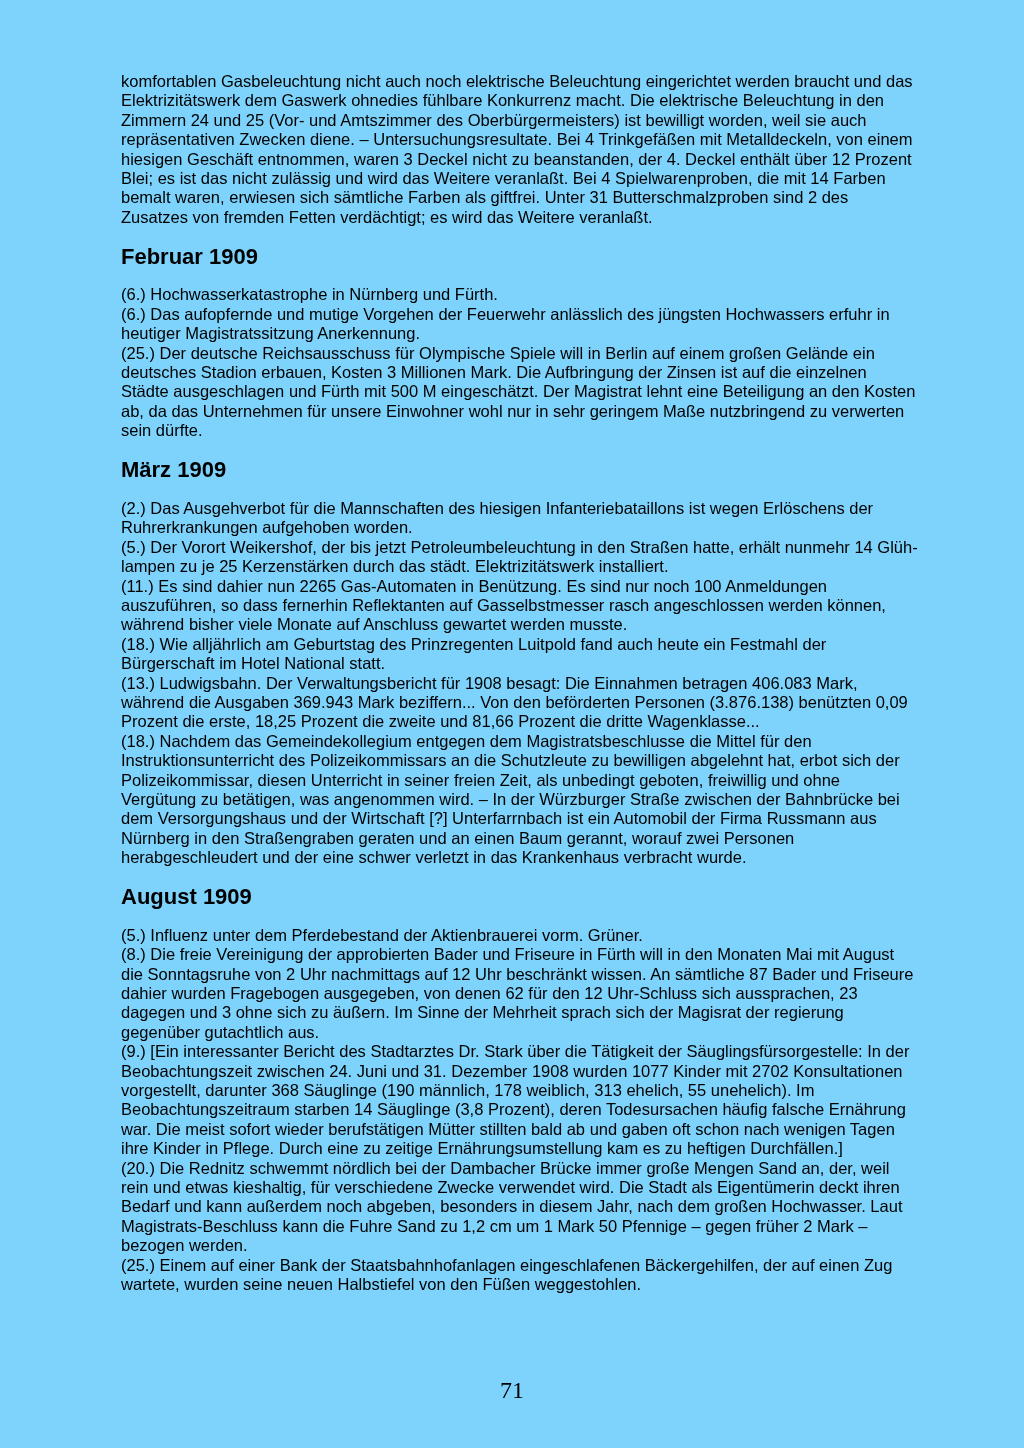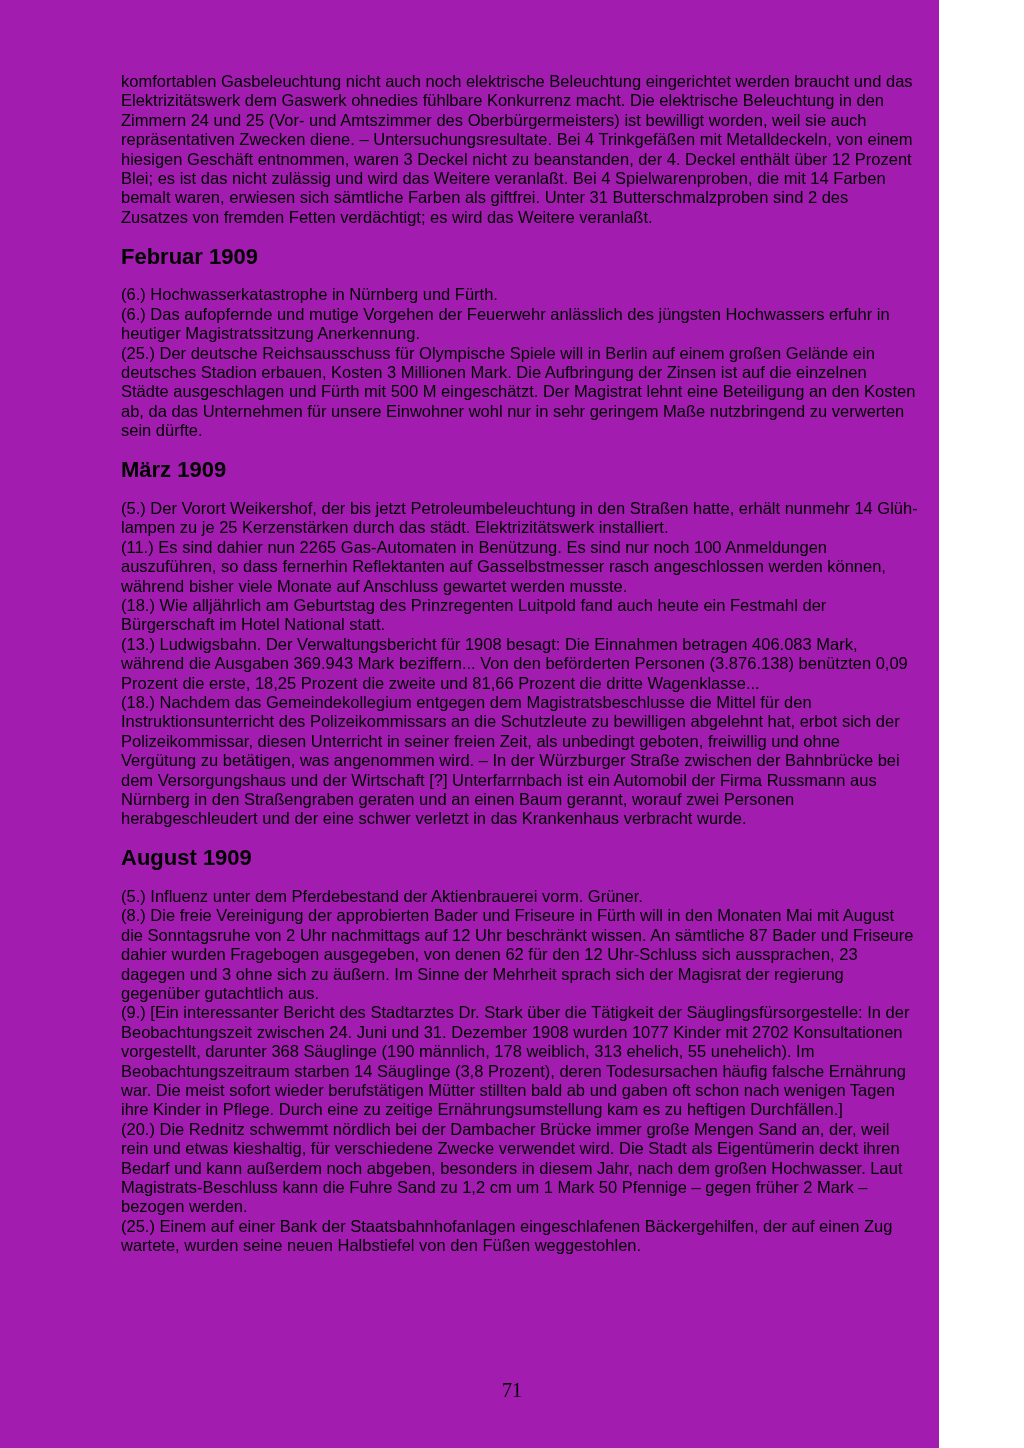--- a/index.html
+++ b/index.html
@@ -2,23 +2,23 @@
 <html><head>
 <meta charset="utf-8">
 <style>
   html, body {
     margin: 0;
     padding: 0;
     background: #ffffff;
   }
   .page {
     position: relative;
-    width: 939px;
+    width: 1024px;
     height: 1448px;
-    background: #a21caf;
+    background: #7dd3fc;
     overflow: hidden;
   }
   .content {
     position: absolute;
     left: 121px;
     top: 72px;
     width: 797px;
     font-family: "Liberation Sans", "DejaVu Sans", sans-serif;
     font-size: 16.5px;
     line-height: 19.4px;
@@ -40,21 +40,21 @@
     margin: 0;
     padding: 0;
   }
   .page-number {
     position: absolute;
     top: 1379px;
     left: 0;
     width: 1024px;
     text-align: center;
     font-family: "Liberation Serif", "DejaVu Serif", serif;
-    font-size: 20px;
+    font-size: 24px;
     line-height: 22px;
     color: #000000;
   }
 </style>
 </head>
 <body>
 
 <div class="page">
   <div class="content">
 
@@ -62,20 +62,21 @@
 
     <section>
       <h2 class="heading">Februar 1909</h2>
       <p class="body-text">(6.) Hochwasserkatastrophe in Nürnberg und Fürth.</p>
       <p class="body-text">(6.) Das aufopfernde und mutige Vorgehen der Feuerwehr anlässlich des jüngsten Hochwassers erfuhr in heutiger Magistratssitzung Anerkennung.</p>
       <p class="body-text">(25.) Der deutsche Reichsausschuss für Olympische Spiele will in Berlin auf einem großen Gelände ein deutsches Stadion erbauen, Kosten 3 Millionen Mark. Die Aufbringung der Zinsen ist auf die einzelnen Städte ausgeschlagen und Fürth mit 500 M eingeschätzt. Der Magistrat lehnt eine Beteiligung an den Kosten ab, da das Unternehmen für unsere Einwohner wohl nur in sehr geringem Maße nutzbringend zu verwerten sein dürfte.</p>
     </section>
 
     <section>
       <h2 class="heading">März 1909</h2>
+      <p class="body-text">(2.) Das Ausgehverbot für die Mannschaften des hiesigen Infanteriebataillons ist wegen Erlöschens der Ruhrerkrankungen aufgehoben worden.</p>
       <p class="body-text">(5.) Der Vorort Weikershof, der bis jetzt Petroleumbeleuchtung in den Straßen hatte, erhält nunmehr 14 Glüh-lampen zu je 25 Kerzenstärken durch das städt. Elektrizitätswerk installiert.</p>
       <p class="body-text">(11.) Es sind dahier nun 2265 Gas-Automaten in Benützung. Es sind nur noch 100 Anmeldungen auszuführen, so dass fernerhin Reflektanten auf Gasselbstmesser rasch angeschlossen werden können, während bisher viele Monate auf Anschluss gewartet werden musste.</p>
       <p class="body-text">(18.) Wie alljährlich am Geburtstag des Prinzregenten Luitpold fand auch heute ein Festmahl der Bürgerschaft im Hotel National statt.</p>
       <p class="body-text">(13.) Ludwigsbahn. Der Verwaltungsbericht für 1908 besagt: Die Einnahmen betragen 406.083 Mark, während die Ausgaben 369.943 Mark beziffern... Von den beförderten Personen (3.876.138) benützten 0,09 Prozent die erste, 18,25 Prozent die zweite und 81,66 Prozent die dritte Wagenklasse...</p>
       <p class="body-text">(18.) Nachdem das Gemeindekollegium entgegen dem Magistratsbeschlusse die Mittel für den Instruktionsunterricht des Polizeikommissars an die Schutzleute zu bewilligen abgelehnt hat, erbot sich der Polizeikommissar, diesen Unterricht in seiner freien Zeit, als unbedingt geboten, freiwillig und ohne Vergütung zu betätigen, was angenommen wird. – In der Würzburger Straße zwischen der Bahnbrücke bei dem Versorgungshaus und der Wirtschaft [?] Unterfarrnbach ist ein Automobil der Firma Russmann aus Nürnberg in den Straßengraben geraten und an einen Baum gerannt, worauf zwei Personen herabgeschleudert und der eine schwer verletzt in das Krankenhaus verbracht wurde.</p>
     </section>
 
     <section>
       <h2 class="heading">August 1909</h2>
       <p class="body-text">(5.) Influenz unter dem Pferdebestand der Aktienbrauerei vorm. Grüner.</p>

